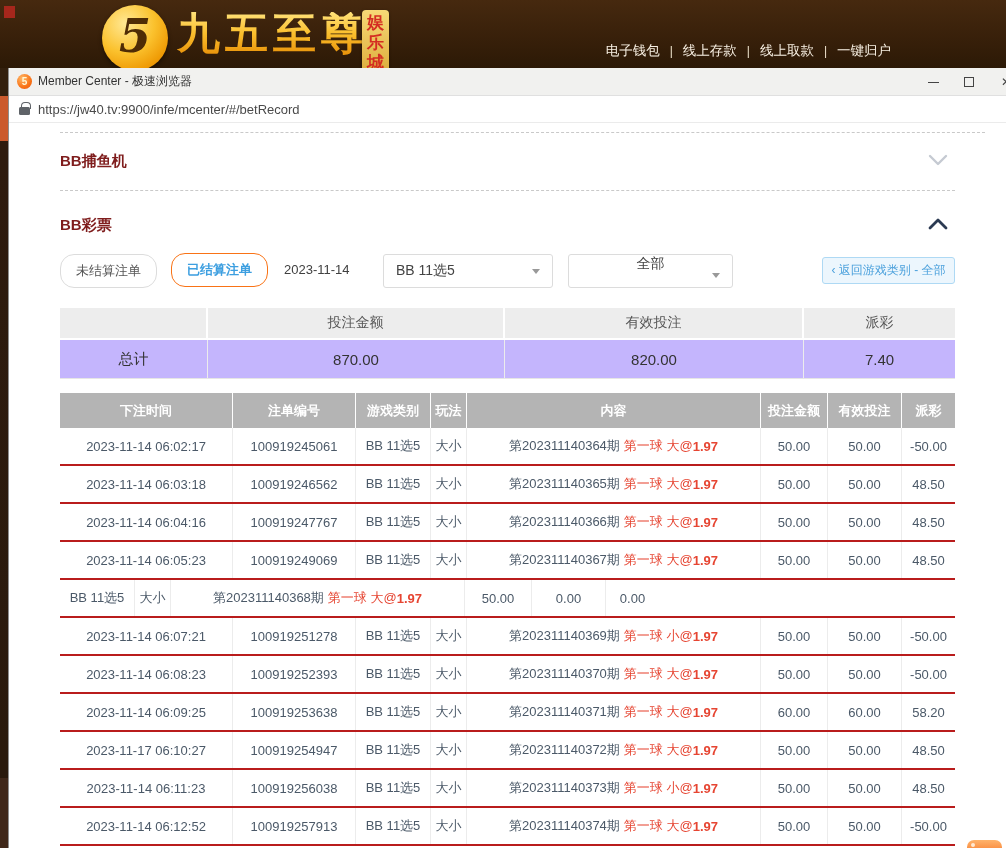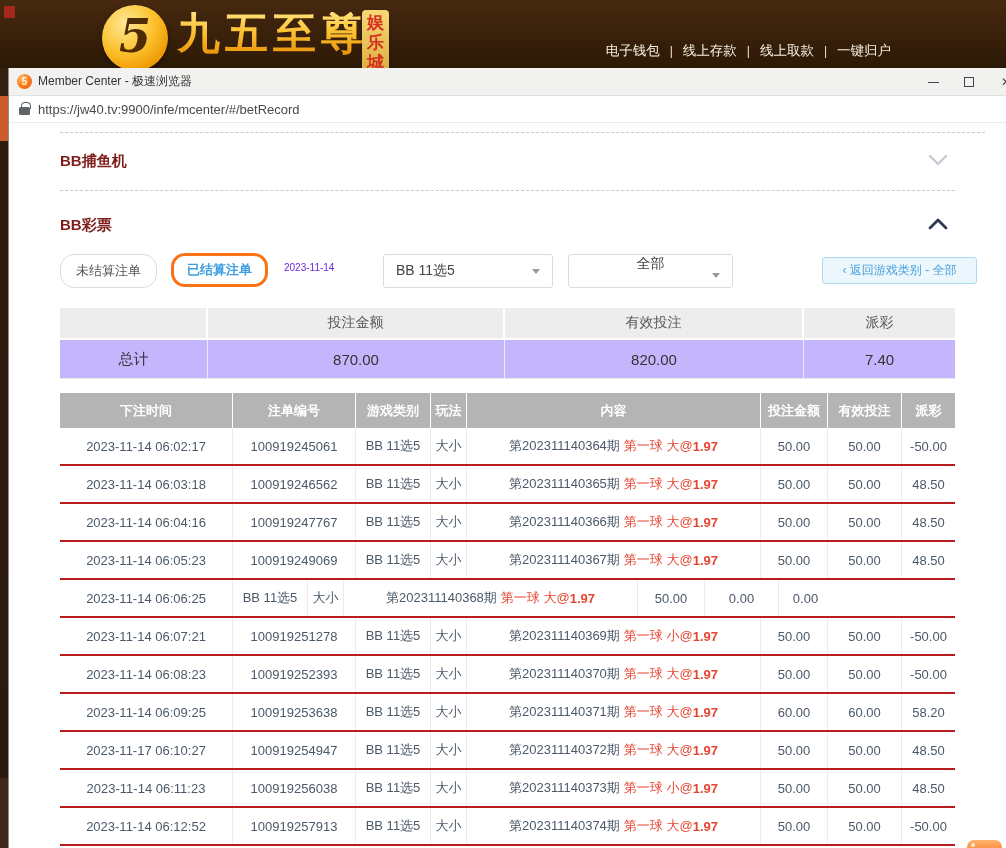--- a/index.html
+++ b/index.html
@@ -62,29 +62,29 @@
   
   .dashed { position:absolute; border-top:1px dashed #c9c9c9; z-index:4; }
   .dash1 { left:60px; top:132px; width:925px; }
   .dash2 { left:60px; top:190px; width:895px; }
   .sec-title { position:absolute; left:60px; font-size:15px; font-weight:bold; color:#7f1d1d; z-index:4; }
   .chev { position:absolute; left:928px; z-index:4; cursor:pointer; }
 
   .tab-btn { position:absolute; height:34px; width:97px; background:#fff; border:1px solid #dcdcdc;
              border-radius:14px; font-size:13px; color:#555; display:flex; align-items:center;
              justify-content:center; z-index:4; cursor:pointer; }
-  .tab-btn.active { border:3px solid #f97316; color:#3d9fe0; font-weight:bold; }
-  .date-text { position:absolute; left:284px; top:262px; font-size:10px; color:#6d28d9; z-index:4; }
+  .tab-btn.active { border:1px solid #f97316; color:#3d9fe0; font-weight:bold; }
+  .date-text { position:absolute; left:284px; top:262px; font-size:13px; color:#404040; z-index:4; }
   .dropdown { position:absolute; top:254px; height:34px; background:#fff; border:1px solid #dcdcdc;
               border-radius:3px; display:flex; align-items:center; padding:0 12px; font-size:14px;
               color:#444; z-index:4; cursor:pointer; }
   .dropdown .caret { margin-left:auto; width:0; height:0; border-left:4px solid transparent;
                      border-right:4px solid transparent; border-top:5px solid #999; }
   .dd-game { left:383px; width:170px; } .dd-type { left:568px; width:165px;flex-direction:column; }
-  .back-btn { position:absolute; left:822px; top:257px; width:155px; height:27px; background:#ecf6fd;
+  .back-btn { position:absolute; left:822px; top:257px; width:133px; height:27px; background:#ecf6fd;
               border:1px solid #aed9f4; border-radius:3px; color:#4aa0dc; font-size:12px;
               display:flex; align-items:center; justify-content:center; z-index:4; cursor:pointer; }
 
   
   .sumtbl { position:absolute; left:60px; top:308px; width:895px; z-index:4; }
   .sumtbl .hrow { display:flex; height:30px; margin-bottom:2px; }
   .sumtbl .hrow .cell { background:#ededed; color:#555; font-size:14px; display:flex;
                         align-items:center; justify-content:center; border-right:2px solid #fff; }
   .sumtbl .hrow .cell:last-child { border-right:none; }
   .sumtbl .drow { display:flex; height:39px; border-bottom:1px solid #e6e6e6; }
@@ -280,21 +280,20 @@
         <span>第202311140367期</span>
             <span class="pick-red">第一球 大@</span>
             <span class="odds-red">1.97</span>
       </div>
       <div class="cell c6">50.00</div>
       <div class="cell c7">50.00</div>
       <div class="cell c8">48.50</div>
     </div>
 
     <div class="rrow">
-      <div class="cell c1">2023-11-14 06:06:25</div>
       <div class="cell c3">BB 11选5</div>
       <div class="cell c4">大小</div>
       <div class="cell c5">
         <span>第202311140368期</span>
             <span class="pick-red">第一球 大@</span>
             <span class="odds-red">1.97</span>
       </div>
       <div class="cell c6">50.00</div>
       <div class="cell c7">0.00</div>
       <div class="cell c8">0.00</div>

